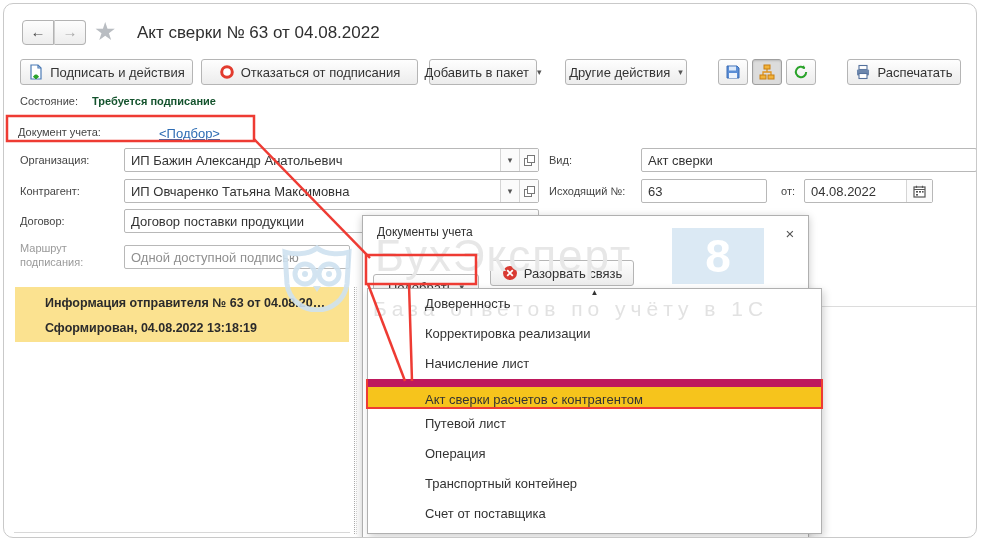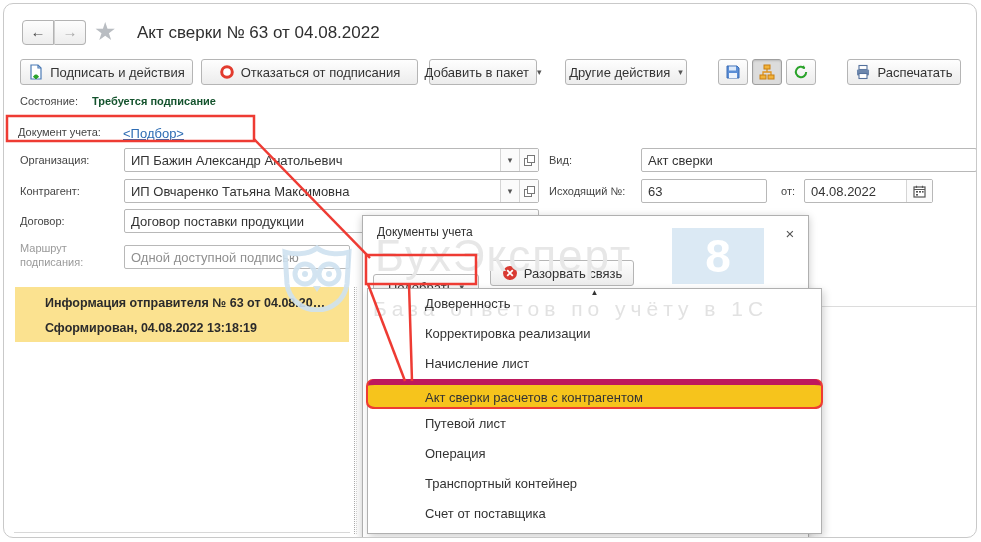--- a/index.html
+++ b/index.html
@@ -1,19 +1,19 @@
 <!DOCTYPE html>
 <html><head>
 <meta charset="utf-8">
 <style>
   * { box-sizing: border-box; margin: 0; padding: 0; }
   html,body { width: 981px; height: 542px; background: #fff; font-family: "Liberation Sans", sans-serif; }
   .page { position:absolute; left:3px; top:3px; width:974px; height:535px; background:#fff;
           border:1px solid #c9c9c9; border-radius:10px; overflow:hidden; }
-  .abs { position:absolute; }
+  .abs { position:absolute;margin-left:36px; }
 
   
   .navgrp { position:absolute; left:18px; top:16px; display:flex; }
   .navbtn { width:32px; height:25px; border:1px solid #b3b3b3; background:linear-gradient(#fdfdfd,#ededed);
             font-size:15px; color:#4a4a4a; cursor:pointer; line-height:22px; text-align:center; }
   .navbtn.back { border-radius:4px 0 0 4px; }
   .navbtn.fwd  { border-radius:0 4px 4px 0; border-left:1px solid #cfcfcf; color:#a9a9a9; }
   .star { position:absolute; left:90px; top:13px; font-size:25px; color:#b9bdc2; }
   .title { position:absolute; left:133px; top:19px; font-size:17px; color:#2f2f2f; white-space:nowrap; }
 
@@ -66,22 +66,22 @@
              background:linear-gradient(#fefefe,#ececec); font-size:13px; color:#333;
              display:flex; align-items:center; justify-content:center; gap:6px; cursor:pointer; }
 
   
   .menu { position:absolute; left:363px; top:284px; width:455px; height:246px; background:#fff;
           border:1px solid #b0b0b0; box-shadow:2px 3px 8px rgba(0,0,0,.18); z-index:20; }
   .scrollup { position:absolute; left:0; right:0; top:-1px; text-align:center; font-size:8px; color:#333; z-index:23; }
   .mi { position:relative; height:30px; line-height:30px; padding-left:57px; font-size:13px; color:#333;
         cursor:pointer; z-index:22; white-space:nowrap; }
   .mi:first-of-type { margin-top:7px; }
-  .mi.selected { background:#f6c41c; border-top:6px solid #be185d; border-bottom:2px solid #ee3b33;
-                 box-shadow:-2px 0 0 #ee3b33, 2px 0 0 #ee3b33; line-height:26px;border-radius:7px; }
+  .mi.selected { background:#f6c41c; border-top:8px solid #be185d; border-bottom:2px solid #ee3b33;
+                 box-shadow:-2px 0 0 #ee3b33, 2px 0 0 #ee3b33; line-height:26px; }
 
   
   .annot { position:absolute; left:0; top:0; width:981px; height:542px; z-index:50; pointer-events:none; }
 </style>
 </head>
 <body>
 
 <div class="page">
 
   <div class="navgrp">

